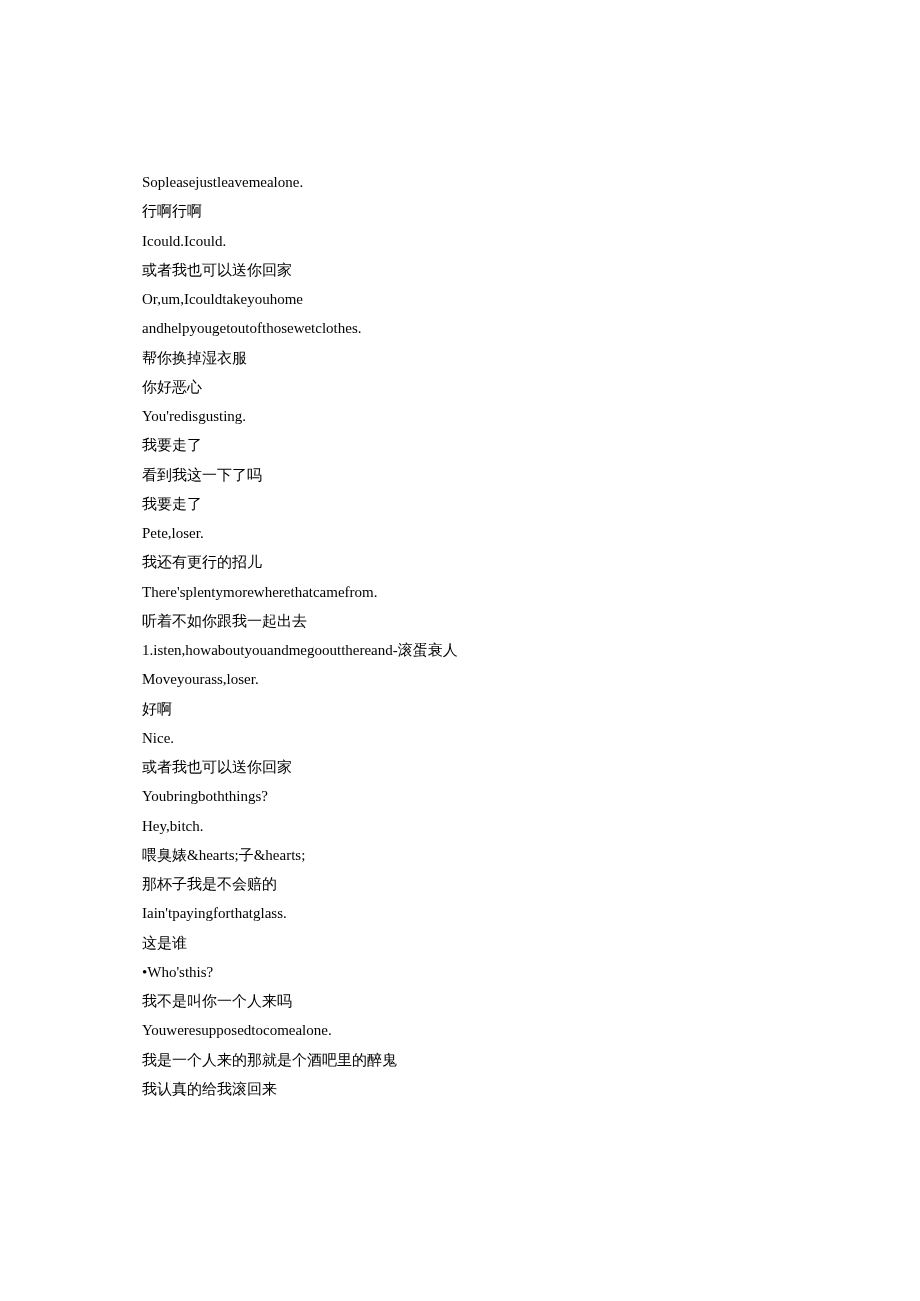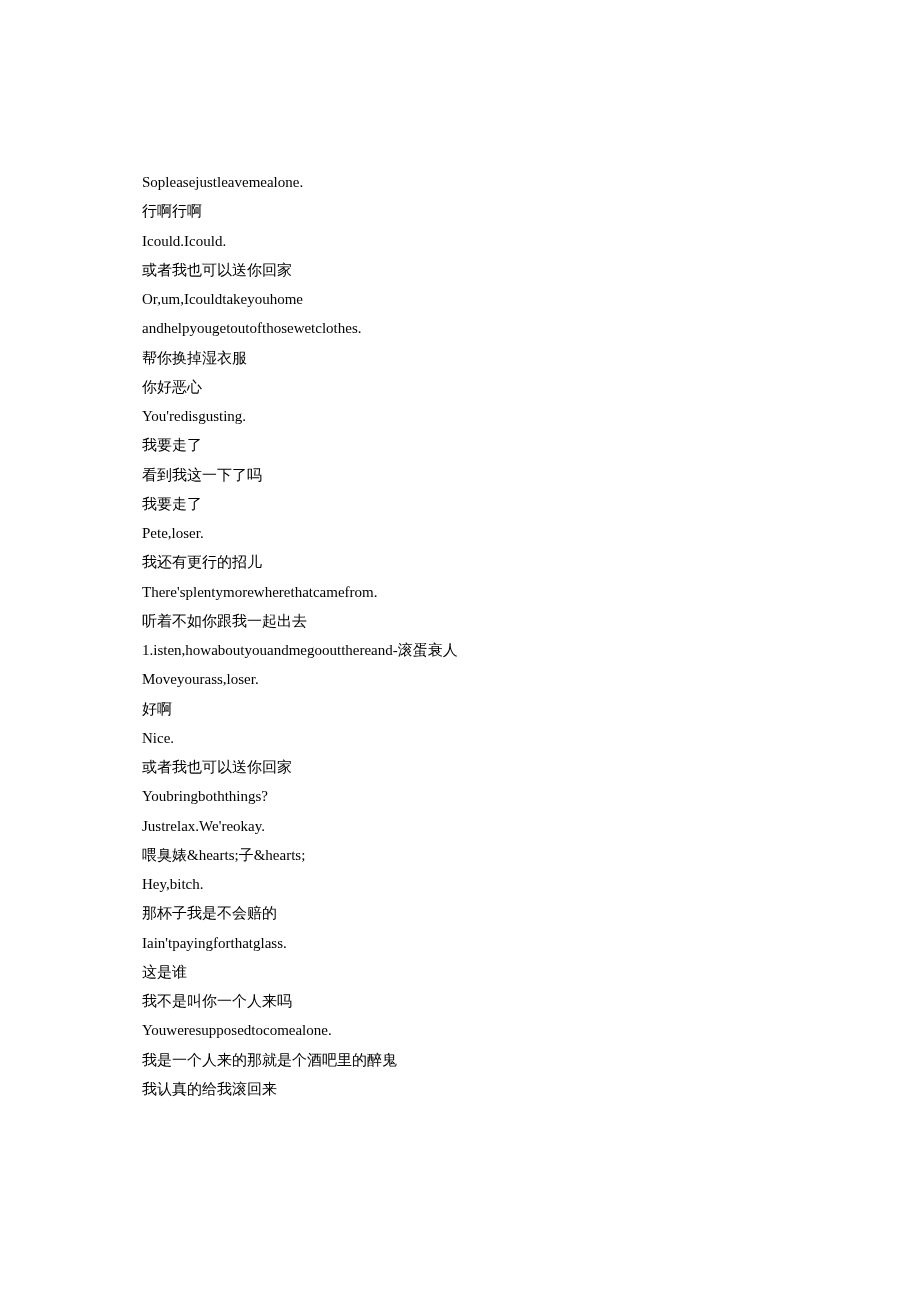--- a/index.html
+++ b/index.html
@@ -34,23 +34,23 @@
     <span class="line">Pete,loser.</span>
     <span class="line">我还有更行的招儿</span>
     <span class="line">There'splentymorewherethatcamefrom.</span>
     <span class="line">听着不如你跟我一起出去</span>
     <span class="line">1.isten,howaboutyouandmegooutthereand-滚蛋衰人</span>
     <span class="line">Moveyourass,loser.</span>
     <span class="line">好啊</span>
     <span class="line">Nice.</span>
     <span class="line">或者我也可以送你回家</span>
     <span class="line">Youbringboththings?</span>
-    <span class="line">Justrelax.We'reokay.</span>
+    <span class="line">Hey,bitch.</span>
     <span class="line">喂臭婊&amp;hearts;子&amp;hearts;</span>
-    <span class="line">Hey,bitch.</span>
     <span class="line">那杯子我是不会赔的</span>
     <span class="line">Iain'tpayingforthatglass.</span>
     <span class="line">这是谁</span>
+    <span class="line">•Who'sthis?</span>
     <span class="line">我不是叫你一个人来吗</span>
     <span class="line">Youweresupposedtocomealone.</span>
     <span class="line">我是一个人来的那就是个酒吧里的醉鬼</span>
     <span class="line">我认真的给我滚回来</span>
   </div>
 
 </body></html>

